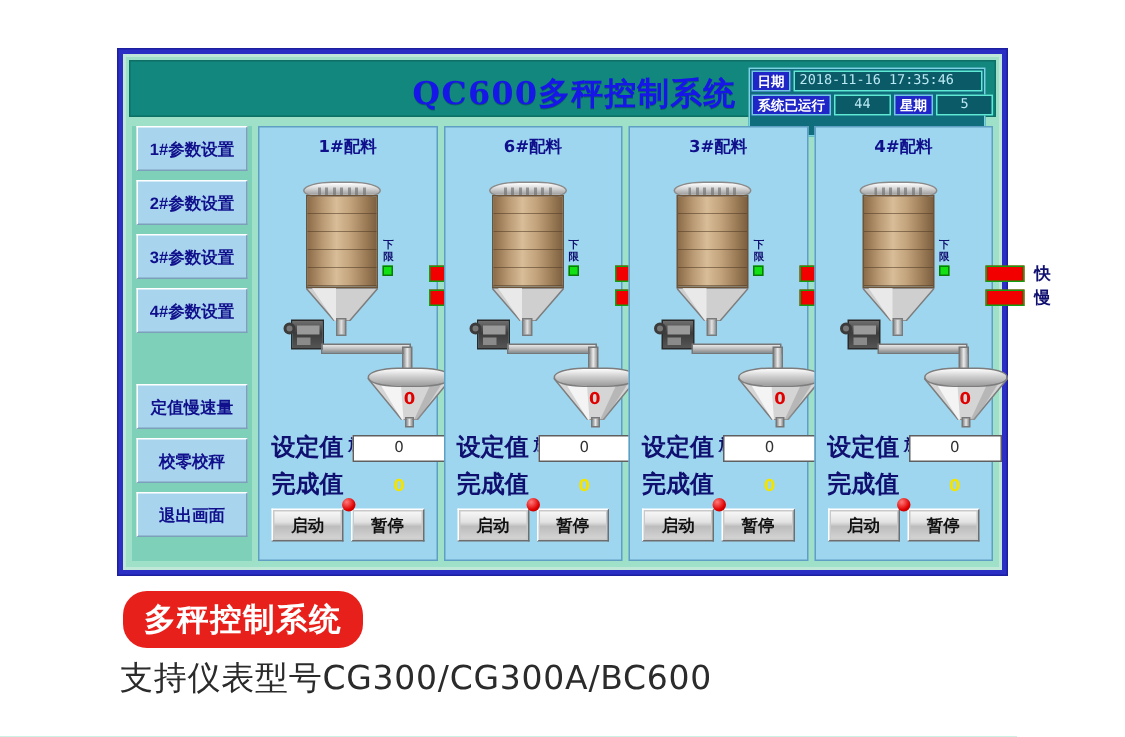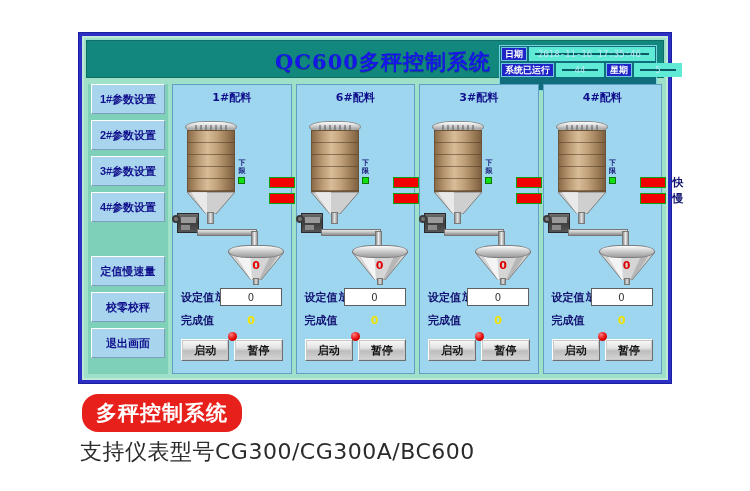--- a/index.html
+++ b/index.html
@@ -62,21 +62,21 @@
     background:#1f25c6;color:#ffffff;
     font-size:9px;font-weight:bold;
     padding:0 3px;display:flex;align-items:center;
     white-space:nowrap;
     border:1px solid #6fc9e0;
   }
   .cl-value{
     background:#0b5a68;color:#b9e9f2;
     font-size:9px;
     padding:0 3px;display:flex;align-items:center;
-    border:6px solid #5eead4;
+    border:1px solid #5eead4;
     flex:1;white-space:nowrap;
     font-family:"DejaVu Sans Mono","Liberation Mono",monospace;
   }
   .cl-value.narrow{flex:0 0 30px;justify-content:center;}
 
   
   .sidebar{
     position:absolute;left:4px;top:46px;width:80px;bottom:4px;
     background:#7fd0b8;
   }
@@ -104,21 +104,21 @@
     border:1px solid #5f9fc4;
     box-sizing:border-box;
     position:relative;
   }
   .st-title{
     text-align:center;margin-top:5px;
     color:#10108c;font-size:11px;font-weight:bold;
   }
 
   
-  .equip{position:relative;height:160px;margin-top:2px;}
+  .equip{position:relative;height:160px;margin-top:2px;margin-left:17px;}
 
   
   .silo-cap{
     position:absolute;left:12px;top:14px;width:52px;height:12px;
     background:linear-gradient(to bottom,#ffffff 0%,#d8d8d8 35%,#a8a8a8 70%,#cfcfcf 100%);
     border:1px solid #8a8a8a;
     border-radius:50% / 65%;
     box-sizing:border-box;
   }
   .silo-cap:before{
@@ -225,21 +225,21 @@
   .discharge-lamp{
     width:24px;height:11px;background:#f20000;
     border:1px solid #11a011;box-sizing:border-box;
   }
 
   
   .val-row{
     display:flex;align-items:center;gap:6px;
     margin:0 0 0 8px;
   }
-  .val-label{color:#101070;font-size:11px;font-weight:bold;white-space:nowrap;}
+  .val-label{color:#101070;font-size:16px;font-weight:bold;white-space:nowrap;}
   .val-input{
     width:62px;height:18px;background:#ffffff;
     border:1px solid #5f5f5f;box-sizing:border-box;
     display:flex;align-items:center;justify-content:center;
     color:#333;font-size:10px;
     font-family:"DejaVu Sans","Liberation Sans",sans-serif;
     cursor:text;
   }
   .val-done{
     width:62px;text-align:center;

